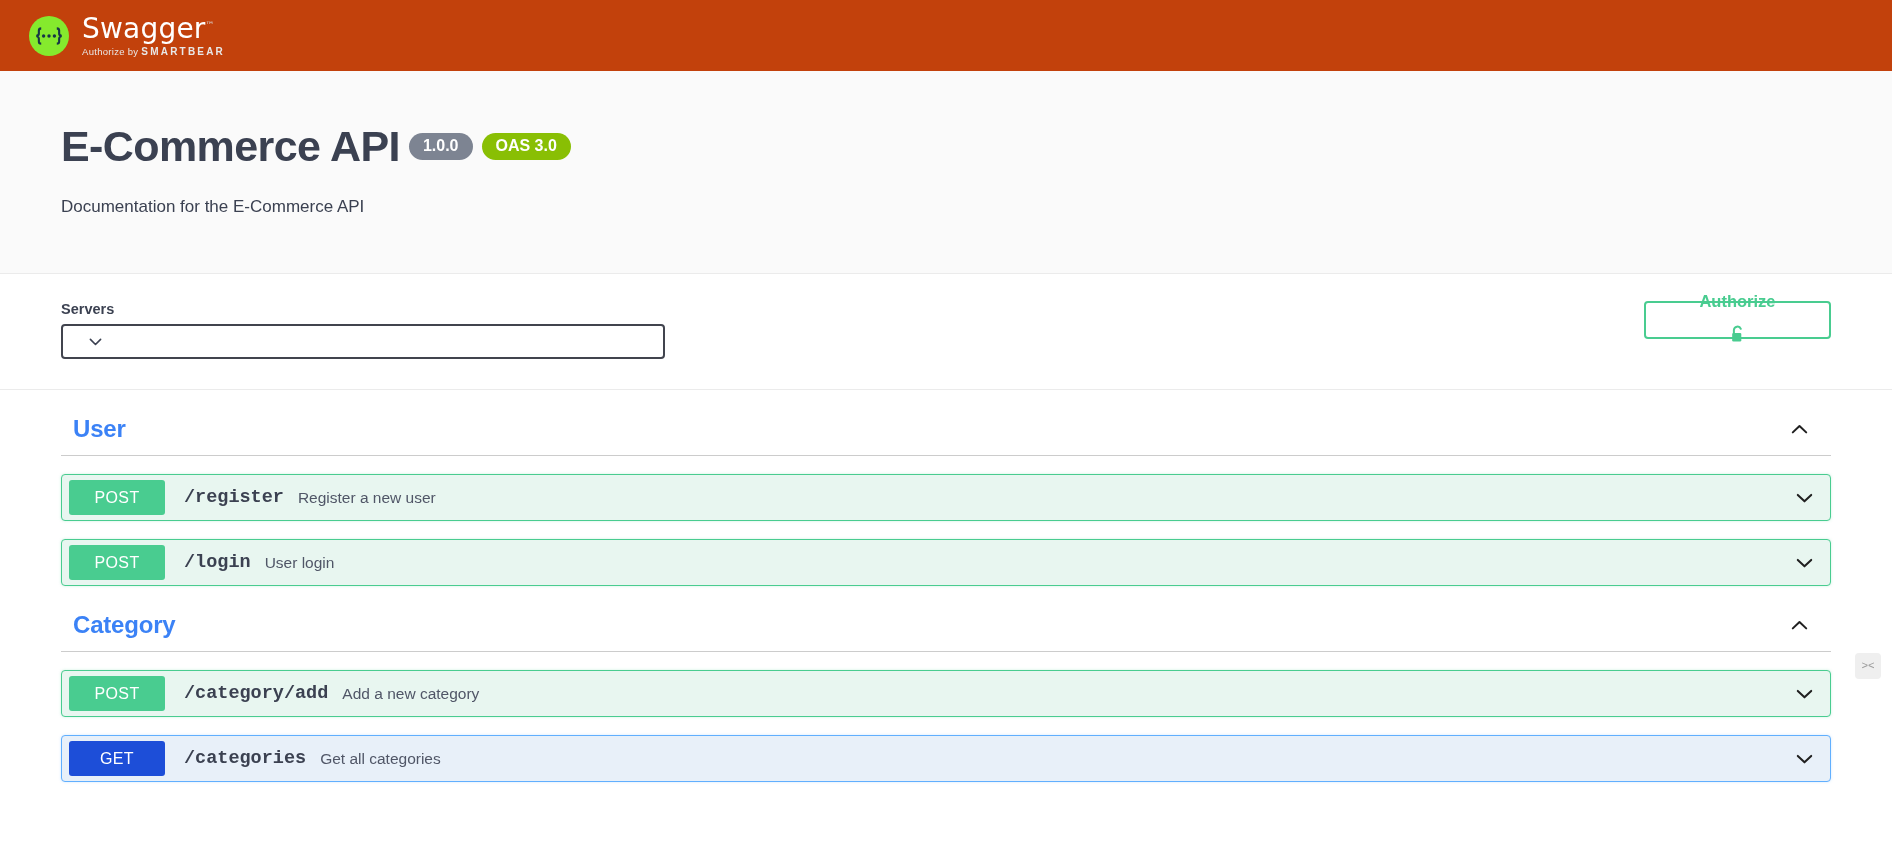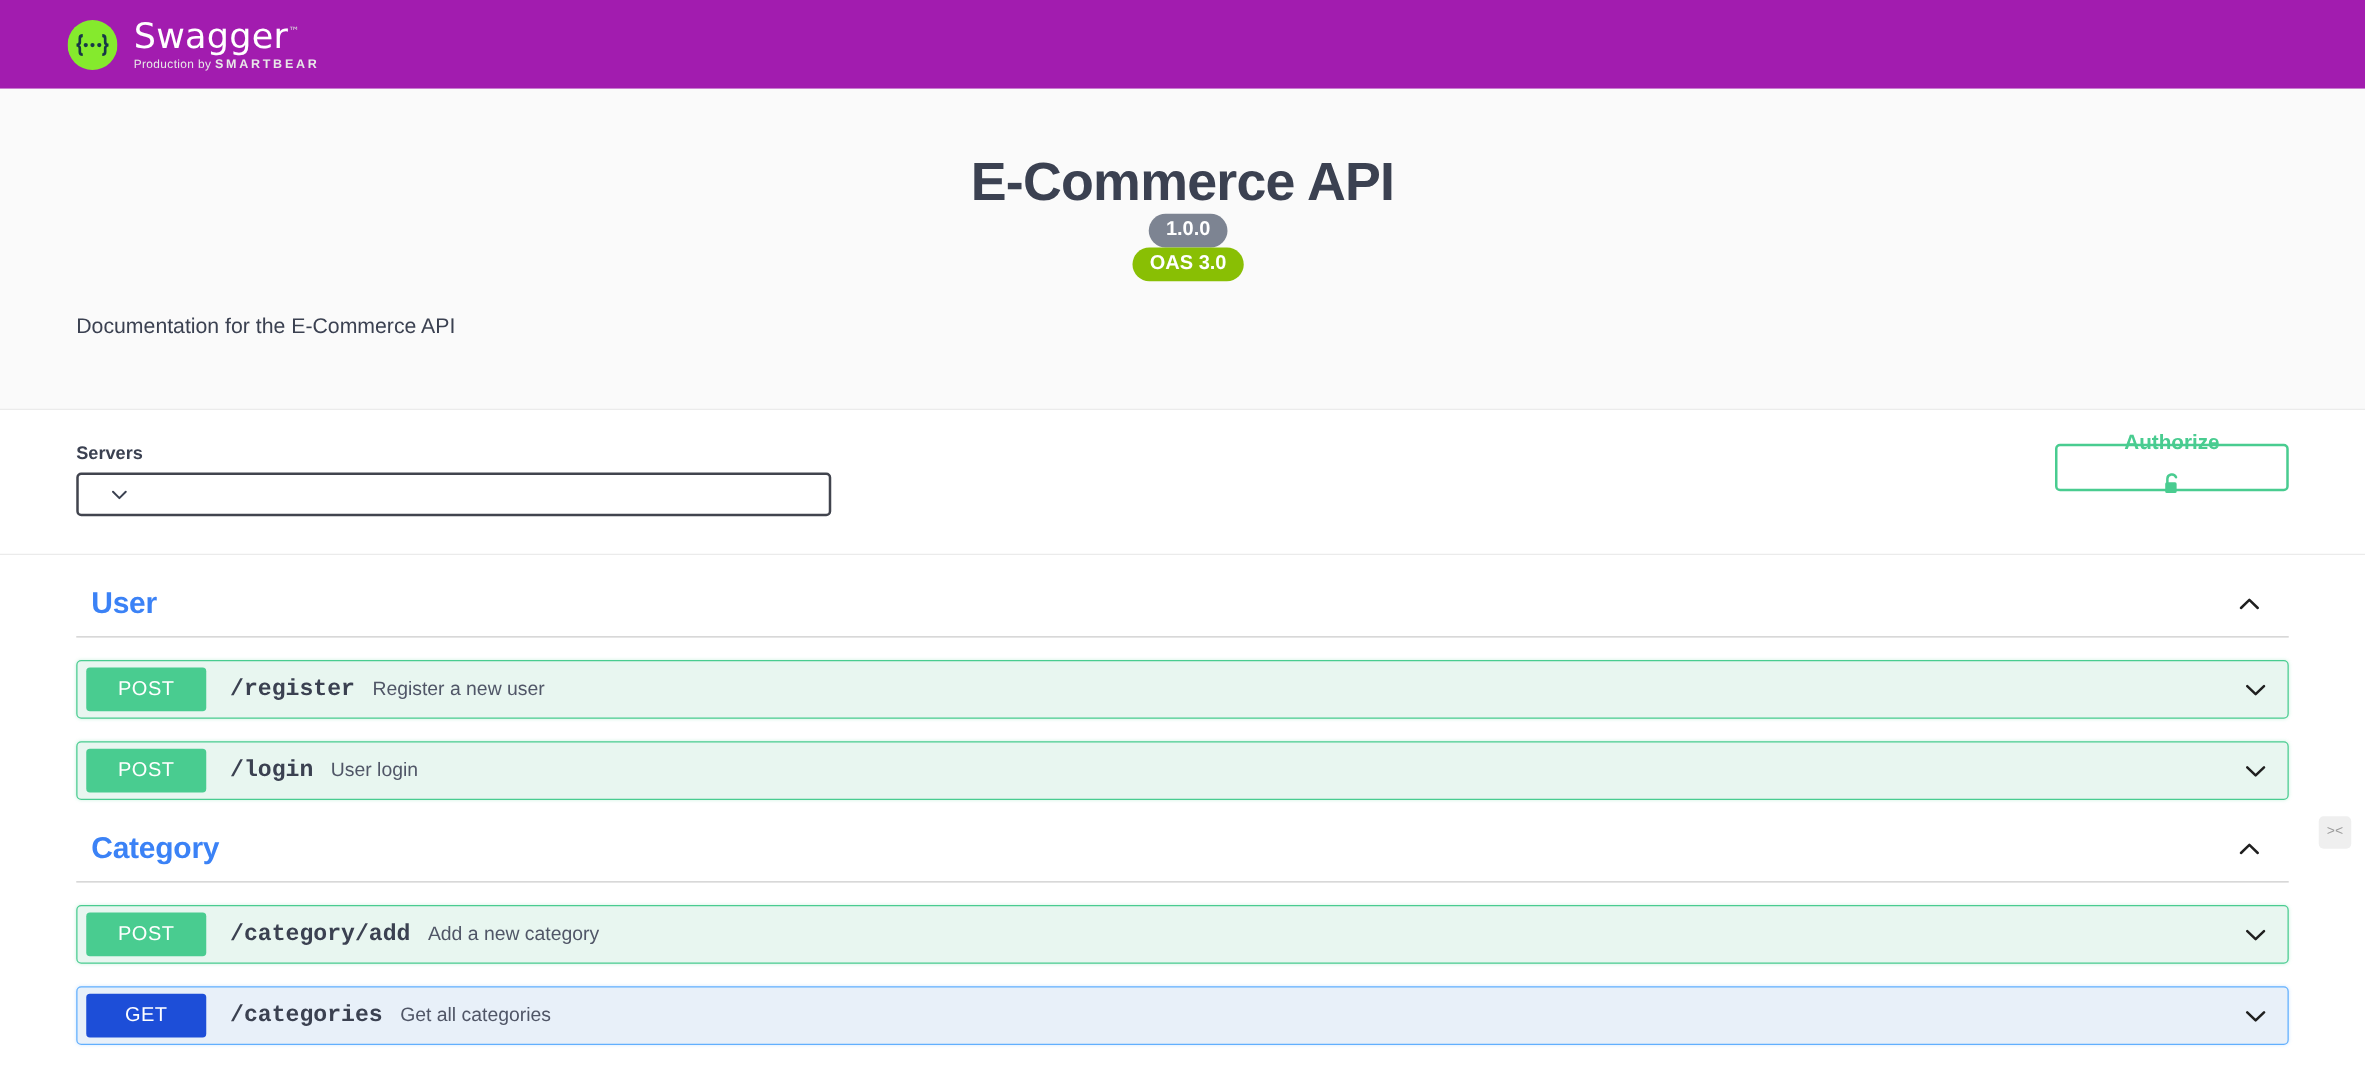--- a/index.html
+++ b/index.html
@@ -8,24 +8,24 @@
     height: 862px;
     overflow: hidden;
     background: #ffffff;
     font-family: "Liberation Sans", sans-serif;
     color: #3b4151;
   }
 
   
   .topbar {
     height: 71px;
-    background: #a21caf;
-    display: flex;
-    align-items: center;
-    padding-left: 54px;
+    background: #c2410c;
+    display: flex;
+    align-items: center;
+    padding-left: 29px;
   }
   .logo-wrap {
     display: flex;
     align-items: center;
     gap: 13px;
   }
   .logo-mark {
     width: 40px;
     height: 40px;
     flex: 0 0 40px;
@@ -65,21 +65,20 @@
   
   .info-block {
     background: #fafafa;
     border-bottom: 1px solid #ebebeb;
     padding: 51px 61px 56px 61px;
   }
   .title-row {
     display: flex;
     align-items: center;
     gap: 0;
-    flex-direction: column;
   }
   .api-title {
     font-size: 43px;
     font-weight: 700;
     color: #3b4151;
     letter-spacing: -.6px;
     font-family: "Liberation Sans", sans-serif;
   }
   .badge {
     display: inline-flex;
@@ -259,21 +258,21 @@
           <circle cx="20" cy="20" r="1.7"></circle>
           <circle cx="25.4" cy="20" r="1.7"></circle>
         </g>
       </svg>
     </span>
     <span class="logo-text">
       <span class="logo-word">
         <span>Swagger</span><span class="logo-tm">™</span>
       </span>
       <span class="logo-sub">
-        <span>Production by </span><b>SMARTBEAR</b>
+        <span>Authorize by </span><b>SMARTBEAR</b>
       </span>
     </span>
   </div>
 </div>
 
 <div class="info-block">
   <div class="title-row">
     <span class="api-title">E-Commerce API</span>
     <span class="badge badge-version">1.0.0</span>
     <span class="badge badge-oas">OAS 3.0</span>

